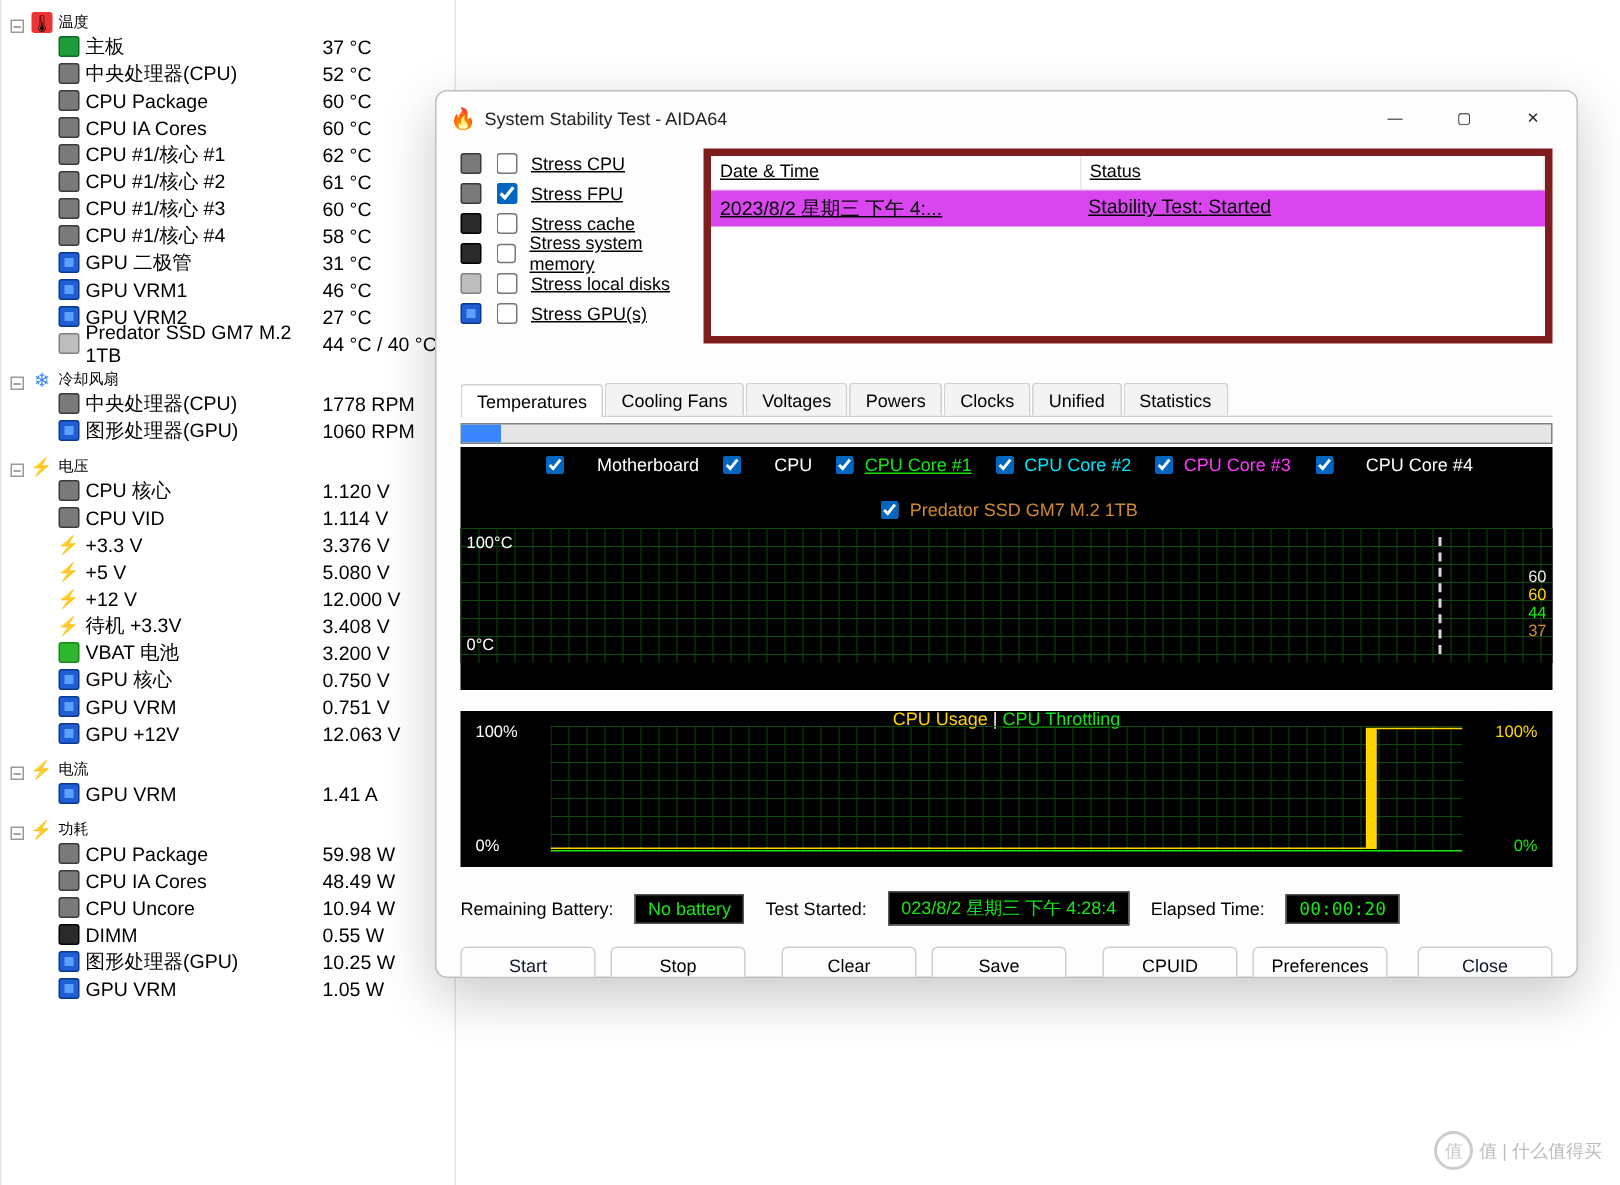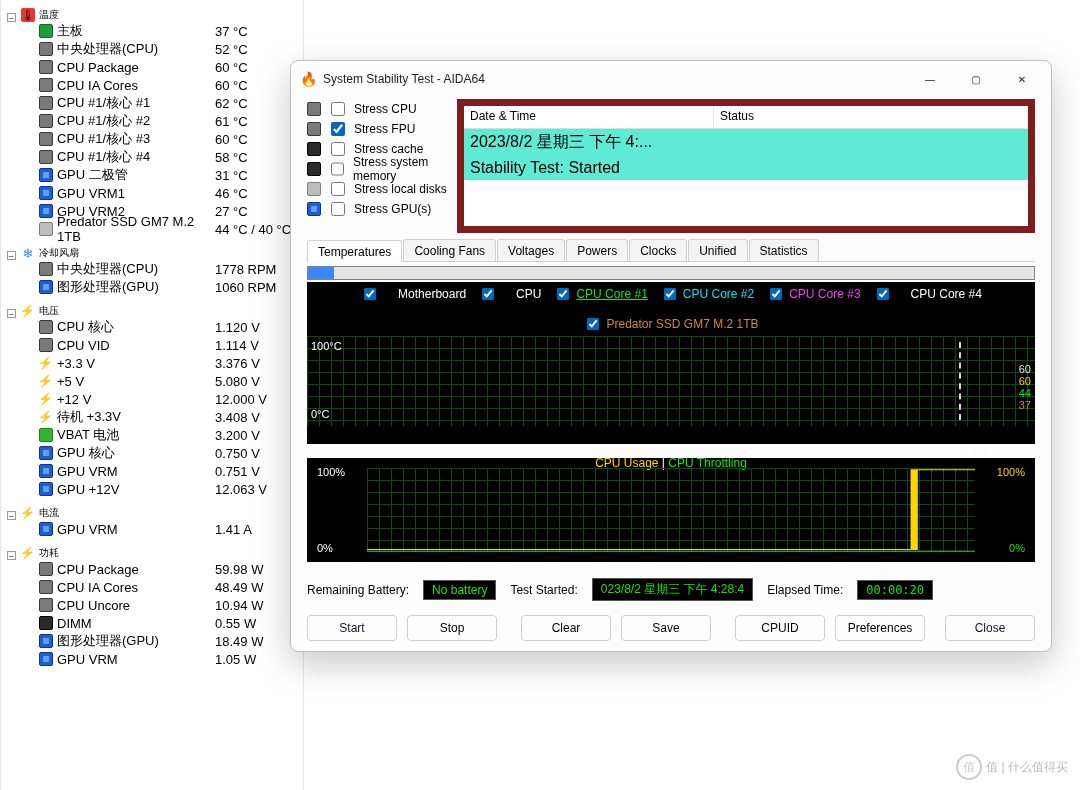--- a/index.html
+++ b/index.html
@@ -37,37 +37,37 @@
   .win { position:absolute; left:290px; top:60px; width:760px; height:590px; background:#fdfdfd; border:1px solid #bfbfbf; border-radius:8px; box-shadow:0 12px 36px rgba(0,0,0,.22); overflow:hidden; }
   .titlebar { display:flex; align-items:center; height:36px; padding:0 6px 0 10px; }
   .titlebar .aida-ico { width:16px;height:16px;display:inline-flex;align-items:center;justify-content:center;font-size:14px;color:#ff7a00;}
   .titlebar .title { margin-left:6px; font-size:12px; color:#222; }
   .winbtns { margin-left:auto; display:flex; }
   .winbtn { width:46px; height:32px; display:flex; align-items:center; justify-content:center; border-radius:4px; color:#222; font-family:"Segoe MDL2 Assets","Segoe UI Symbol",sans-serif; font-size:10px;}
 
   .body { padding:0 16px; }
 
   
-  .top-block { display:flex; gap:0; margin-top:2px; }
+  .top-block { display:flex; gap:12px; margin-top:2px;text-decoration:underline; }
   .stress-col { width:150px; }
   .stress-row { display:flex; align-items:center; gap:6px; height:20px; }
   .stress-row .mini { width:14px;height:14px; }
   .stress-row input[type=checkbox]{ width:14px;height:14px; accent-color:#0067c0;}
   .stress-row .lab { font-size:12px; }
 
-  .log-grid    { flex:1; border:7px solid #7f1d1d; height:120px; background:#fff; display:flex; flex-direction:column;}
+  .log-grid    { flex:1; border:5px solid #7f1d1d; height:120px; background:#fff; display:flex; flex-direction:column;}
   .log-head    { display:flex; height:22px; border-bottom:1px solid #ddd; font-size:12px;}
   .log-head .c { padding:3px 6px; border-right:1px solid #e7e7e7;}
   .log-head .c1{ flex:0 0 42%; } .log-head .c2{ flex:1;}
-  .log-row     { display:flex; font-size:16px; background:#5eead4;flex-direction:column;}
+  .log-row     { display:flex; font-size:13px; background:#d946ef;}
   .log-row .c  { padding:3px 6px;}
   .log-row .c1 { flex:0 0 42%; } .log-row .c2{flex:1;}
 
   
-  .tabs { display:flex; gap:1px; margin-top:6px; border-bottom:1px solid #d0d0d0; font-size:12px;}
+  .tabs { display:flex; gap:1px; margin-top:26px; border-bottom:1px solid #d0d0d0; font-size:12px;}
   .tab  { padding:4px 10px 3px; border:1px solid #d0d0d0; border-bottom:none; background:#f3f3f3; border-radius:3px 3px 0 0;}
   .tab.active{ background:#fff; position:relative; top:1px;}
 
   
   .progress-stub { height:12px; background:linear-gradient(to right,#3a86ff 0 26px,#e5e5e5 26px); border:1px solid #808080; margin-top:4px;}
 
   .graph-area { margin-top:2px; }
   .legend { background:#000; color:#fff; font-size:12px; padding:3px 6px; display:flex; flex-wrap:wrap; gap:12px; justify-content:center; align-items:center;}
   .legend label { display:flex; align-items:center; gap:4px;}
   .legend input[type=checkbox]{ width:12px;height:12px; accent-color:#0067c0;}
@@ -288,21 +288,21 @@
             <span class="val">10.94 W</span>
           </div>
           <div class="row">
             <span class="ico ico-ram"></span>
             <span class="label">DIMM</span>
             <span class="val">0.55 W</span>
           </div>
           <div class="row">
             <span class="ico ico-gpu"></span>
             <span class="label">图形处理器(GPU)</span>
-            <span class="val">18.49 W</span>
+            <span class="val">10.25 W</span>
           </div>
           <div class="row">
             <span class="ico ico-gpu"></span>
             <span class="label">GPU VRM</span>
             <span class="val">1.05 W</span>
           </div>
         </div>
       </div>
   </div>
 

